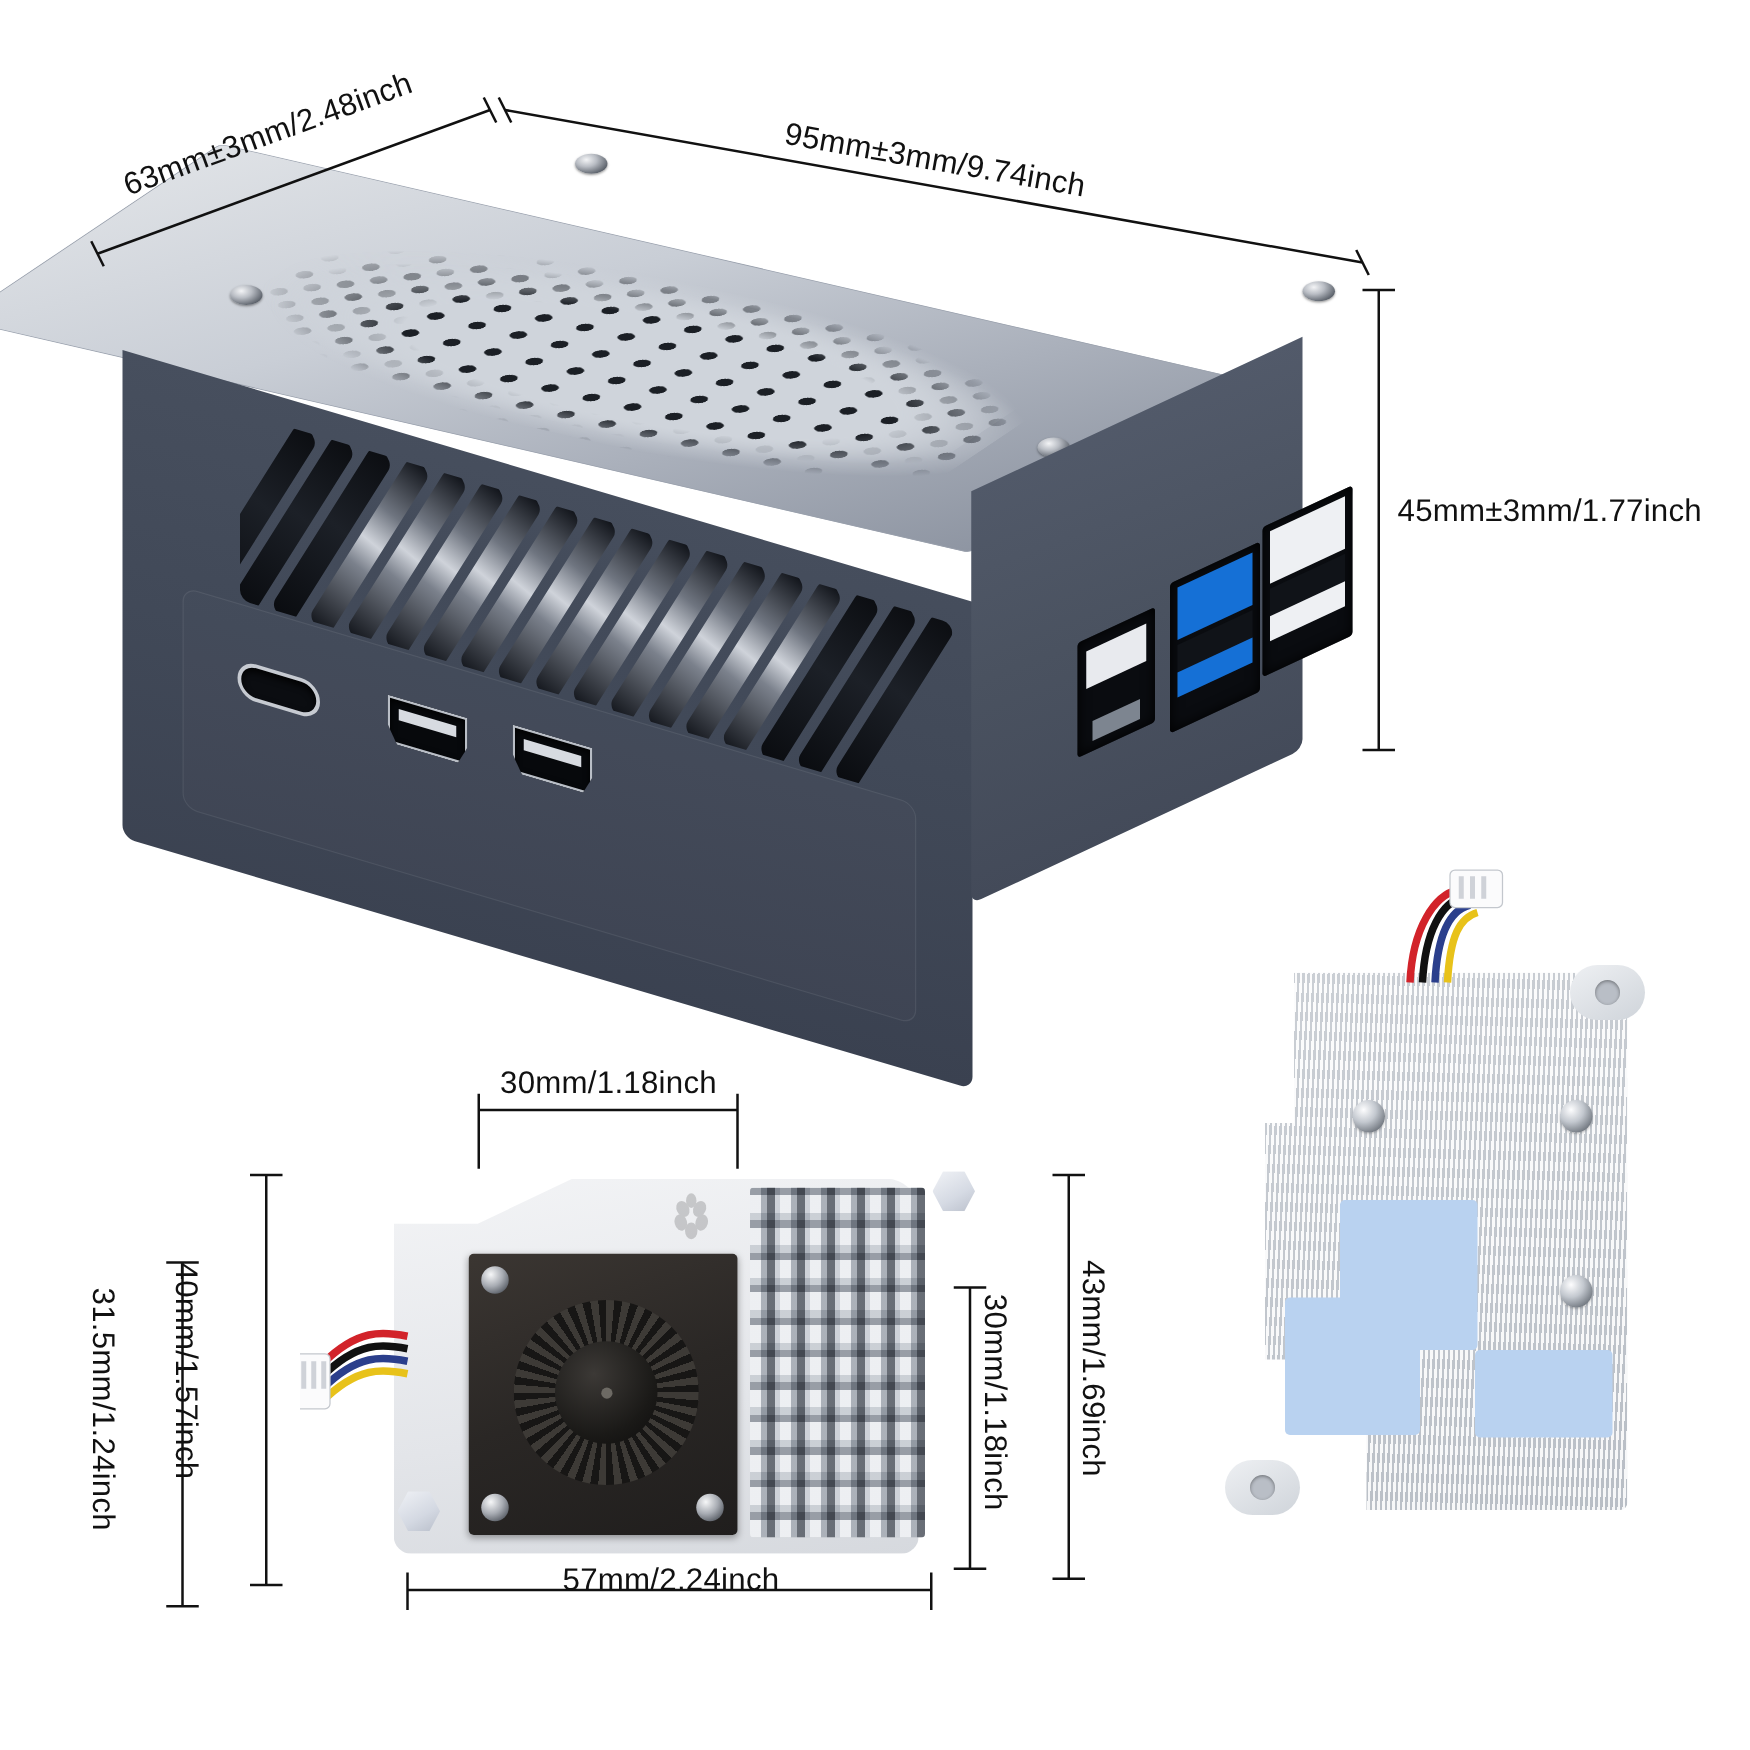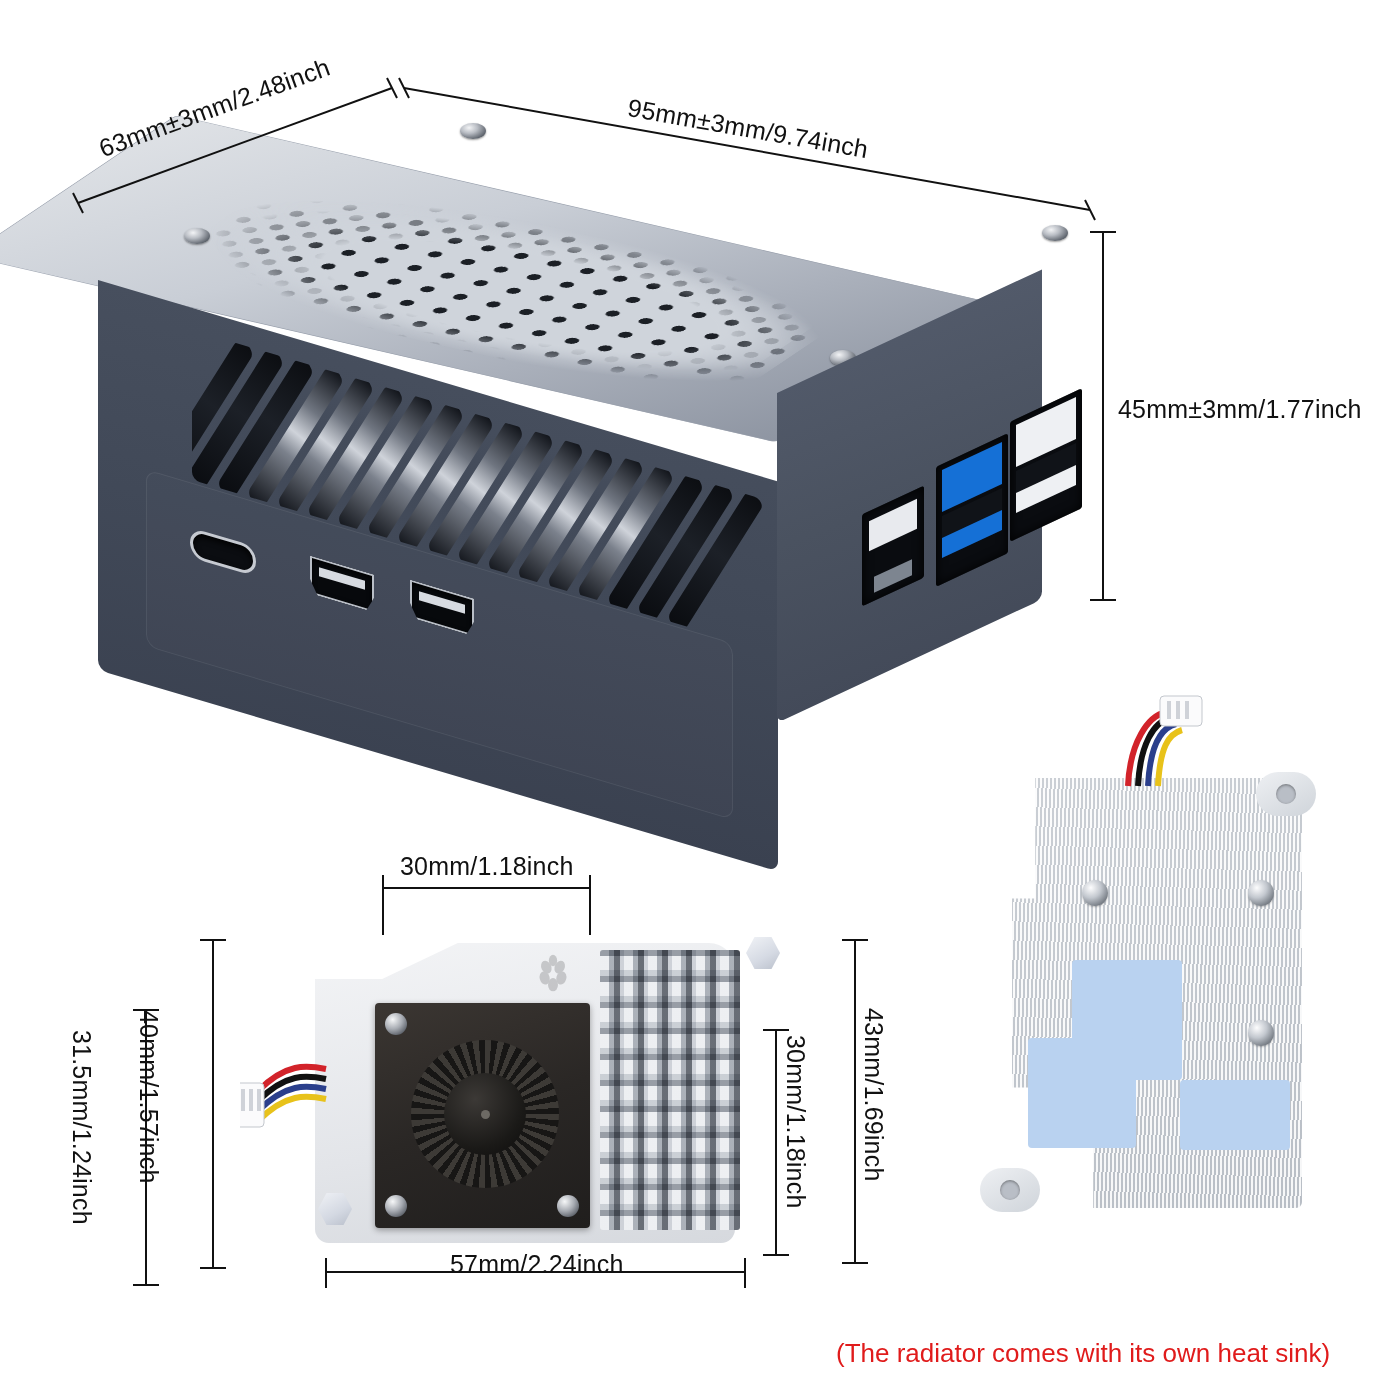--- a/index.html
+++ b/index.html
@@ -304,15 +304,14 @@
   <div class="dim-label" style="left:163px;top:1010px;transform:rotate(90deg);transform-origin:0 0;">40mm/1.57inch</div>
 
   <div class="dim-label" style="left:96px;top:1030px;transform:rotate(90deg);transform-origin:0 0;">31.5mm/1.24inch</div>
 
   <div class="dim-label" style="left:810px;top:1035px;transform:rotate(90deg);transform-origin:0 0;">30mm/1.18inch</div>
 
   <div class="dim-label" style="left:888px;top:1008px;transform:rotate(90deg);transform-origin:0 0;">43mm/1.69inch</div>
 
   <div class="dim-label" style="left:450px;top:1232px;margin-top:18px;">57mm/2.24inch</div>
 
-  <div class="note-red" style="left:836px;top:1338px;">(The radiator comes with its own heat sink)</div>
 
 </div>
 
 </body></html>

